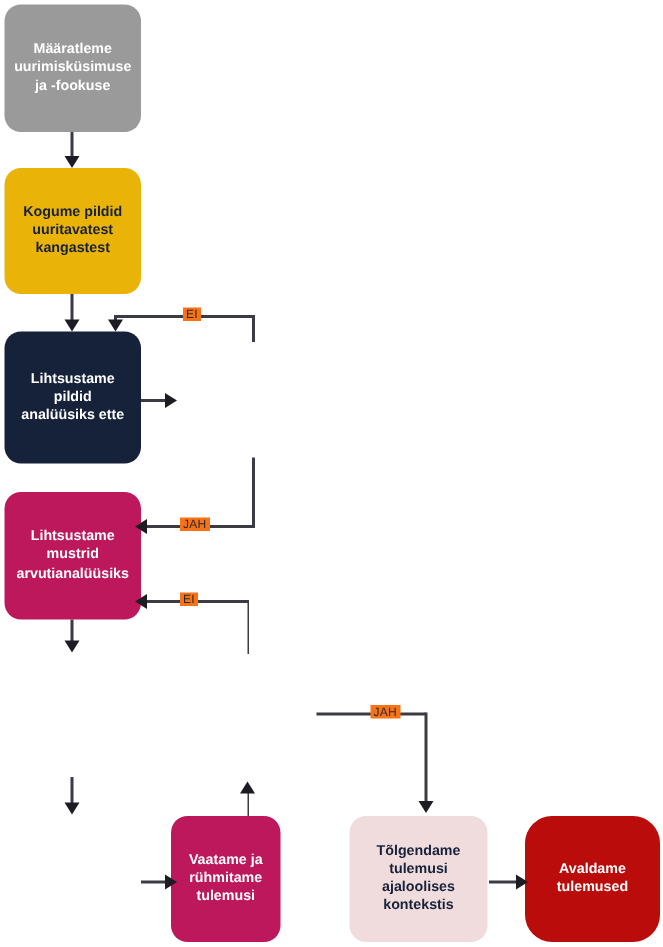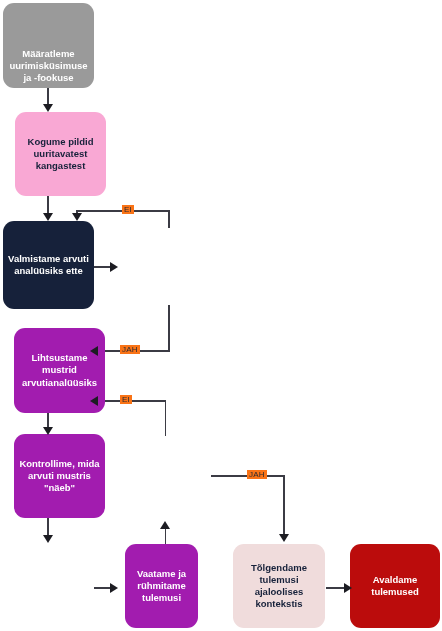--- a/index.html
+++ b/index.html
@@ -26,26 +26,26 @@
     text-align: center;
     border-radius: 11px;
     font-weight: bold;
     line-height: 1.28;
     padding: 4px;
   }
   .node .label {
     display: block;
     white-space: pre-line;
   }
-  .n-grey   { background: #9a9a9a; color: #ffffff; align-items: flex-end; }
-  .n-cream  { background: #f9a8d4; color: #16213a; margin-left: 12px; }
+  .n-grey   { background: #9a9a9a; color: #ffffff; }
+  .n-cream  { background: #eab308; color: #16213a; }
   .n-navy   { background: #16213a; color: #ffffff; }
-  .n-blue   { background: #a21caf; color: #ffffff; margin-left: 11px; }
+  .n-blue   { background: #be185d; color: #ffffff; }
   .n-pink   { background: #f0dcdc; color: #16213a; }
-  .n-red    { background: #bb0c0c; color: #ffffff; }
+  .n-red    { background: #bb0c0c; color: #ffffff; border-radius: 18px; }
   .diamond-wrap {
     position: absolute;
     background: transparent;
   }
   .diamond-wrap .dtext {
     position: absolute;
     inset: 0;
     display: flex;
     align-items: center;
     justify-content: center;
@@ -159,42 +159,37 @@
 ja -fookuse</span>
   </div>
 
   <div class="node n-cream" style="left:3px; top:112px; width:91px; height:84px; font-size:9.5px;">
     <span class="label">Kogume pildid
 uuritavatest
 kangastest</span>
   </div>
 
   <div class="node n-navy" style="left:3px; top:221px; width:91px; height:88px; font-size:9.5px;">
-    <span class="label">Valmistame arvuti
+    <span class="label">Lihtsustame pildid
 analüüsiks ette</span>
   </div>
 
   <div class="diamond-wrap" style="left:126px; top:224px; width:85px; height:85px;">
     <div class="dshape"></div>
     <div class="dtext" style="font-size:9px;">Kas andmed
 sobivad
 analüüsiks?</div>
   </div>
 
   <div class="node n-blue" style="left:3px; top:328px; width:91px; height:85px; font-size:9.5px;">
     <span class="label">Lihtsustame
 mustrid
 arvutianalüüsiks</span>
   </div>
 
-  <div class="node n-blue" style="left:3px; top:434px; width:91px; height:84px; font-size:9.5px;">
-    <span class="label">Kontrollime, mida
-arvuti mustris
-"näeb"</span>
-  </div>
 
   <div class="diamond-wrap" style="left:122px; top:432px; width:85px; height:85px;">
     <div class="dshape"></div>
     <div class="dtext" style="font-size:9px;">Kas tulemused
 on
 mõtestatavad?</div>
   </div>
 
 
   <div class="node n-blue" style="left:114px; top:544px; width:73px; height:84px; font-size:9.5px;">

